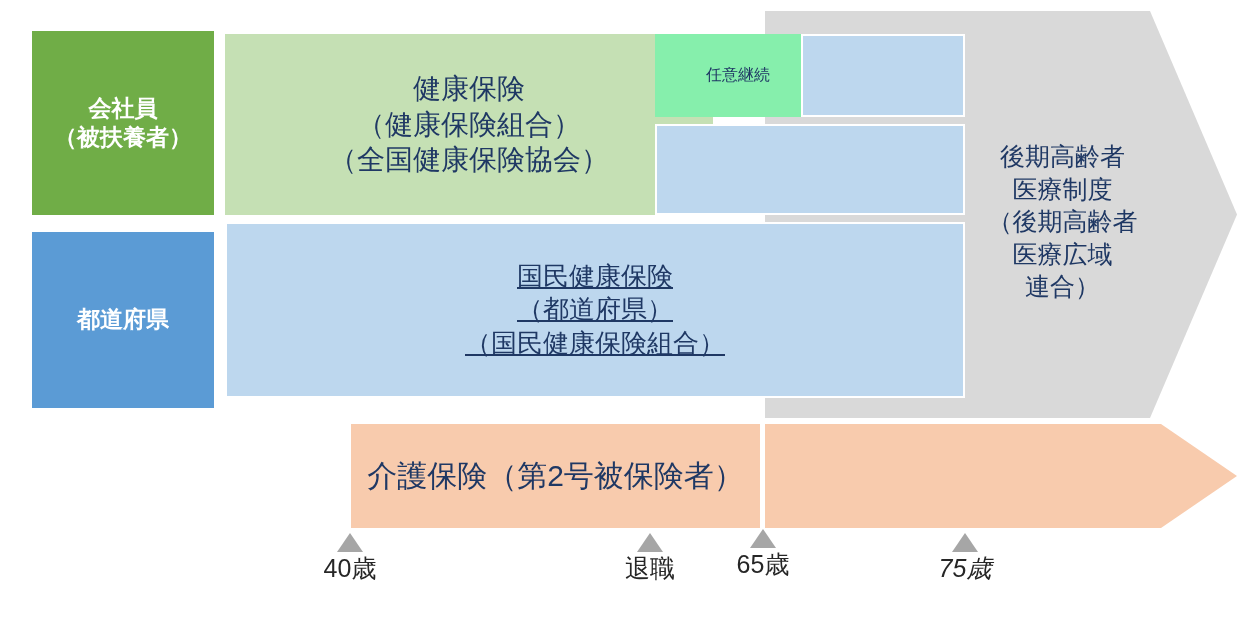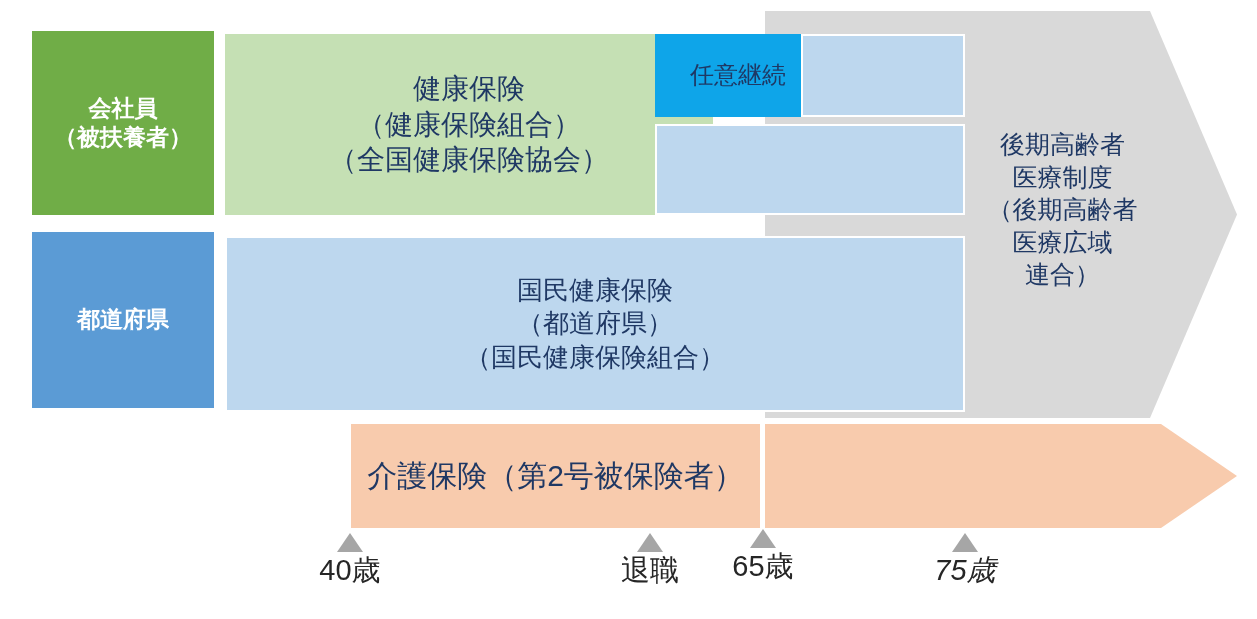--- a/index.html
+++ b/index.html
@@ -46,56 +46,57 @@
 
   
   .health-insurance {
     left: 225px; top: 34px; width: 488px; height: 181px;
     background: #c5e0b4;
     color: #1f3864;
     font-size: 28px;
   }
   .voluntary-continuation {
     left: 655px; top: 34px; width: 166px; height: 83px;
-    background: #0ea5e9;
+    background: #86efac;
     color: #1f3864;
-    font-size: 24px;
+    font-size: 16px;
   }
 
   
   .grey-arrow {
     position: absolute;
     left: 765px; top: 11px;
     width: 472px; height: 407px;
   }
   .grey-arrow svg { display: block; width: 100%; height: 100%; }
   .grey-arrow-label {
     position: absolute;
-    left: 975px; top: 128px; width: 175px;
+    left: 975px; top: 140px; width: 175px;
     text-align: center;
     color: #1f3864;
     font-size: 25px;
     line-height: 1.3;
     white-space: pre-line;
   }
 
   
   .blue-filler {
     background: #bdd7ee;
     border: 2px solid #ffffff;
   }
   .blue-filler-a { left: 801px; top: 34px; width: 164px; height: 83px; }
   .blue-filler-b { left: 655px; top: 124px; width: 310px; height: 91px; }
 
   .national-health {
-    left: 225px; top: 236px; width: 740px; height: 176px;
+    left: 225px; top: 222px; width: 740px; height: 176px;
     background: #bdd7ee;
     border: 2px solid #ffffff;
     color: #1f3864;
     font-size: 26px;
+    text-decoration: underline;
   }
 
   
   .care-arrow {
     position: absolute;
     left: 351px; top: 424px;
     width: 886px; height: 104px;
   }
   .care-arrow svg { display: block; width: 100%; height: 100%; }
   .care-label {
@@ -114,21 +115,21 @@
   .marker { position: absolute; width: 90px; text-align: center; }
   .marker .tri {
     width: 0; height: 0; margin: 0 auto;
     border-left: 13px solid transparent;
     border-right: 13px solid transparent;
     border-bottom: 19px solid #a6a6a6;
   }
   .marker .tick-label {
     margin-top: 3px;
     color: #262626;
-    font-size: 29px;
+    font-size: 25px;
     line-height: 1.1;
   }
 </style>
 </head>
 <body>
 
 <div id="canvas">
 
   <div class="grey-arrow">
     <svg viewBox="0 0 472 407" preserveAspectRatio="none" aria-hidden="true">

